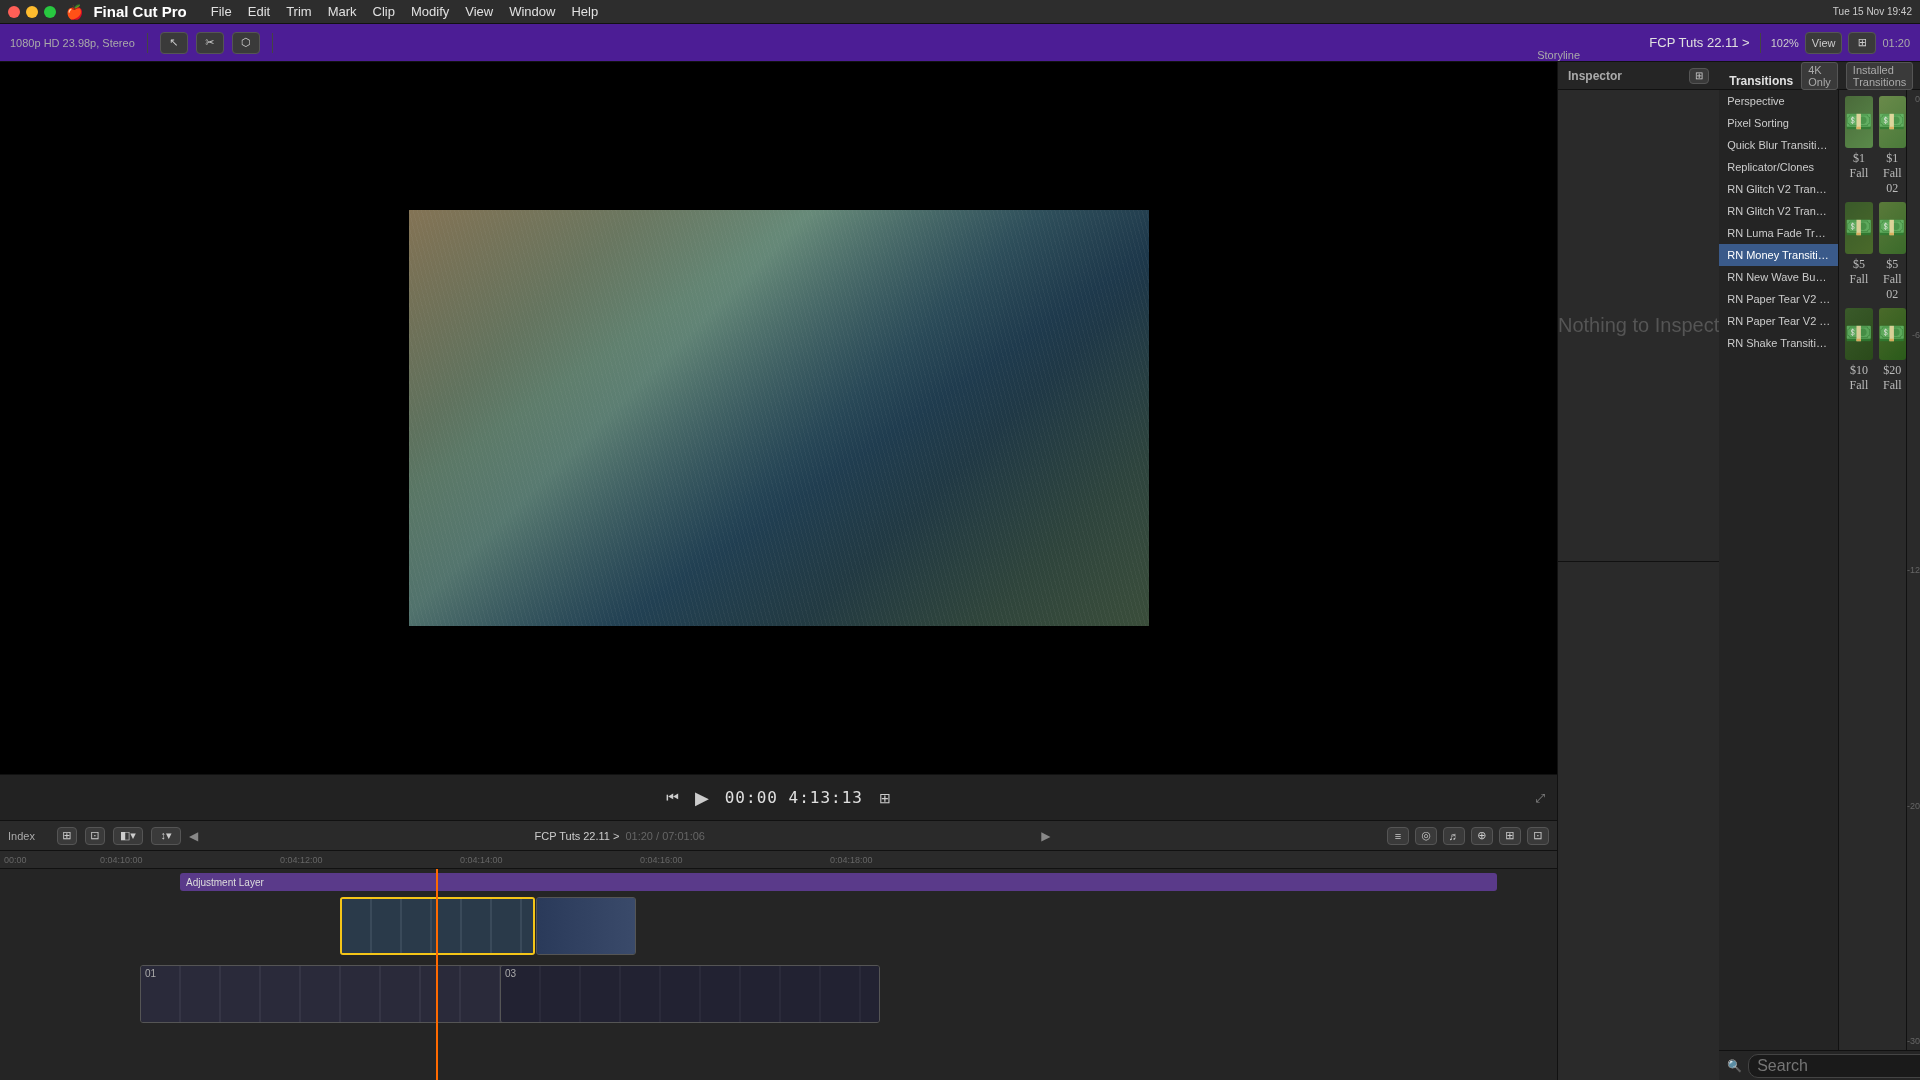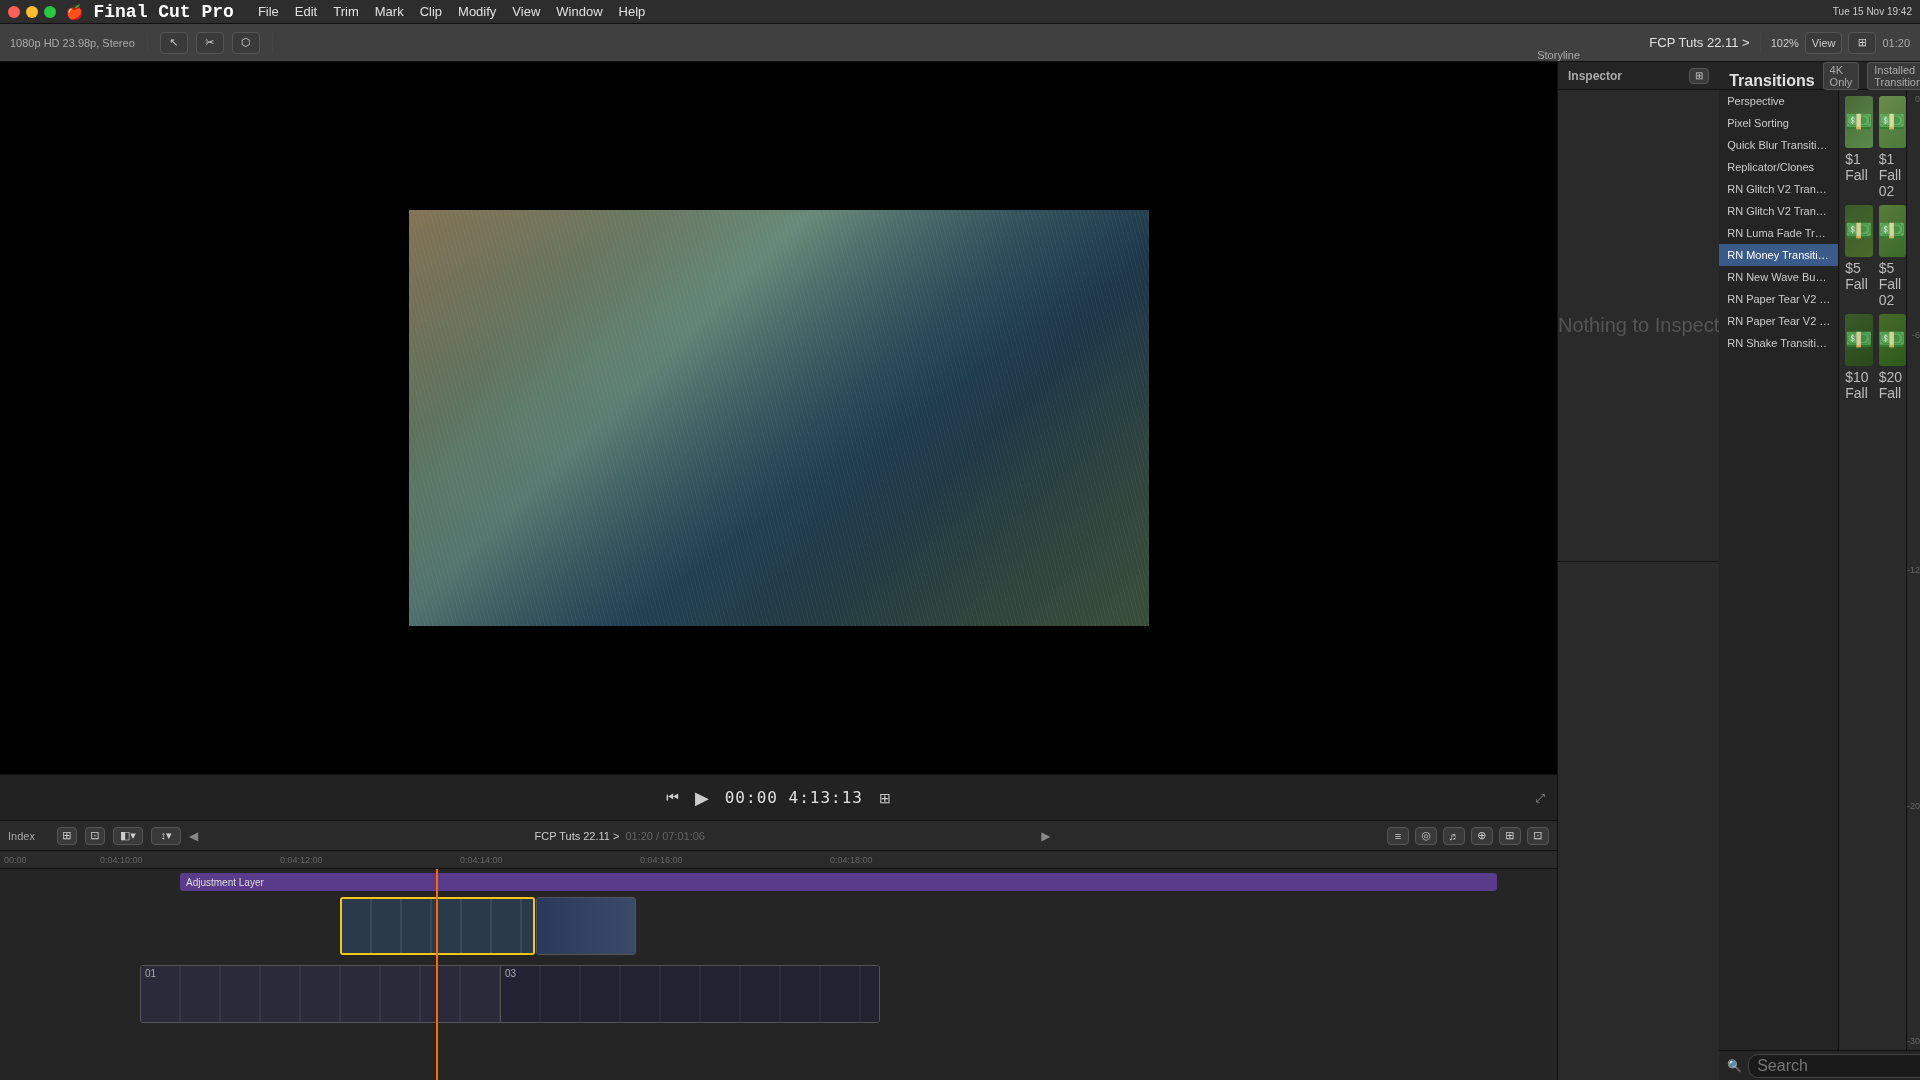--- a/index.html
+++ b/index.html
@@ -23,24 +23,23 @@
       border-bottom: 1px solid #111;
       position: relative;
       z-index: 100;
     }
     .menu-apple {
       margin-right: 10px;
       font-size: 14px;
     }
     .menu-app-name {
       font-weight: 700;
-      font-size: 18px;
+      font-size: 15px;
       margin-right: 16px;
       color: #fff;
-      font-family: Liberation Mono, monospace;
     }
     .menu-item {
       font-size: 13px;
       color: #e0e0e0;
       margin: 0 8px;
       cursor: pointer;
     }
     .menu-right {
       margin-left: auto;
       display: flex;
@@ -55,21 +54,21 @@
       margin-right: 10px;
     }
     .tl { width: 12px; height: 12px; border-radius: 50%; }
     .tl-red { background: #ff5f57; }
     .tl-yellow { background: #febc2e; }
     .tl-green { background: #28c840; }
 
     
     #toolbar {
       height: 38px;
-      background: #404040;
+      background: #4c1d95;
       display: flex;
       align-items: center;
       padding: 0 10px;
       border-bottom: 1px solid #111;
       gap: 8px;
     }
     .toolbar-btn {
       width: 28px;
       height: 22px;
       background: #3a3a3a;
@@ -332,21 +331,21 @@
     }
     #transitions-header {
       height: 28px;
       background: #252525;
       display: flex;
       align-items: center;
       padding: 0 10px;
       gap: 8px;
       border-bottom: 1px solid #111;
     }
-    .transitions-title { font-size: 16px; font-weight: 600; color: #e0e0e0; margin-top: 10px; }
+    .transitions-title { font-size: 12px; font-weight: 600; color: #e0e0e0; margin-top: 10px; }
     .filter-btn {
       margin-left: auto;
       font-size: 11px;
       color: #aaa;
       background: #3a3a3a;
       border: 1px solid #555;
       border-radius: 3px;
       padding: 1px 6px;
       cursor: pointer;
     }
@@ -401,23 +400,24 @@
       gap: 3px;
     }
     .trans-thumb-img {
       width: 100%;
       height: 52px;
       border-radius: 3px;
       overflow: hidden;
       position: relative;
     }
     .trans-thumb-label {
-      font-size: 14px;
+      font-size: 12px;
       color: #bbb;
-      text-align: left;
+      text-align: center;
+      font-family: Liberation Serif, serif;
     }
 
     
     .thumb-dollar-1 {
       background: linear-gradient(135deg, #5a7a3a, #3a6a2a);
       display: flex;
       align-items: center;
       justify-content: center;
       font-size: 18px;
       color: rgba(255,255,255,0.7);

